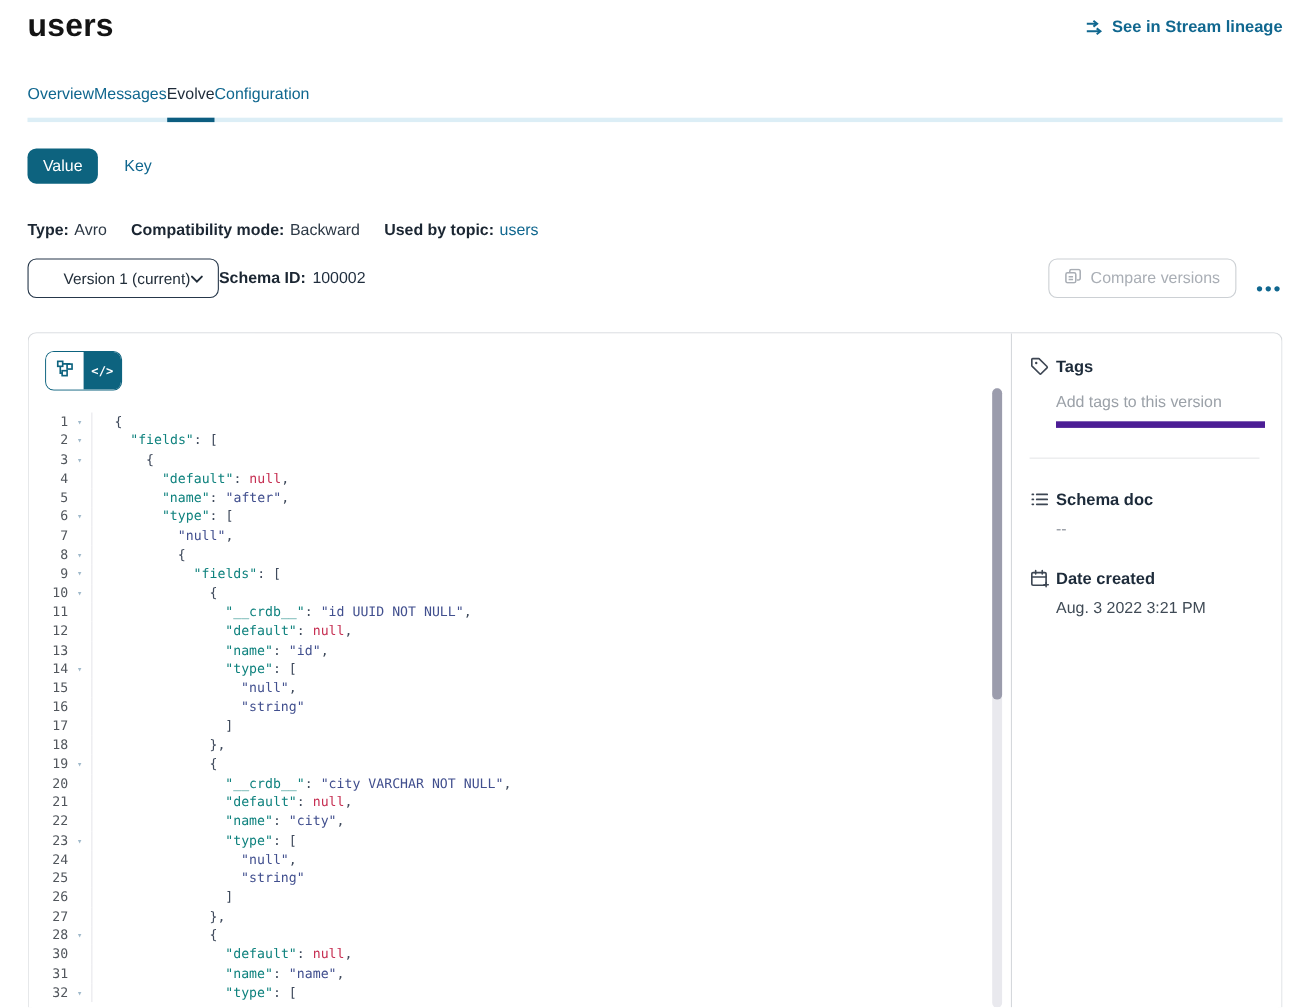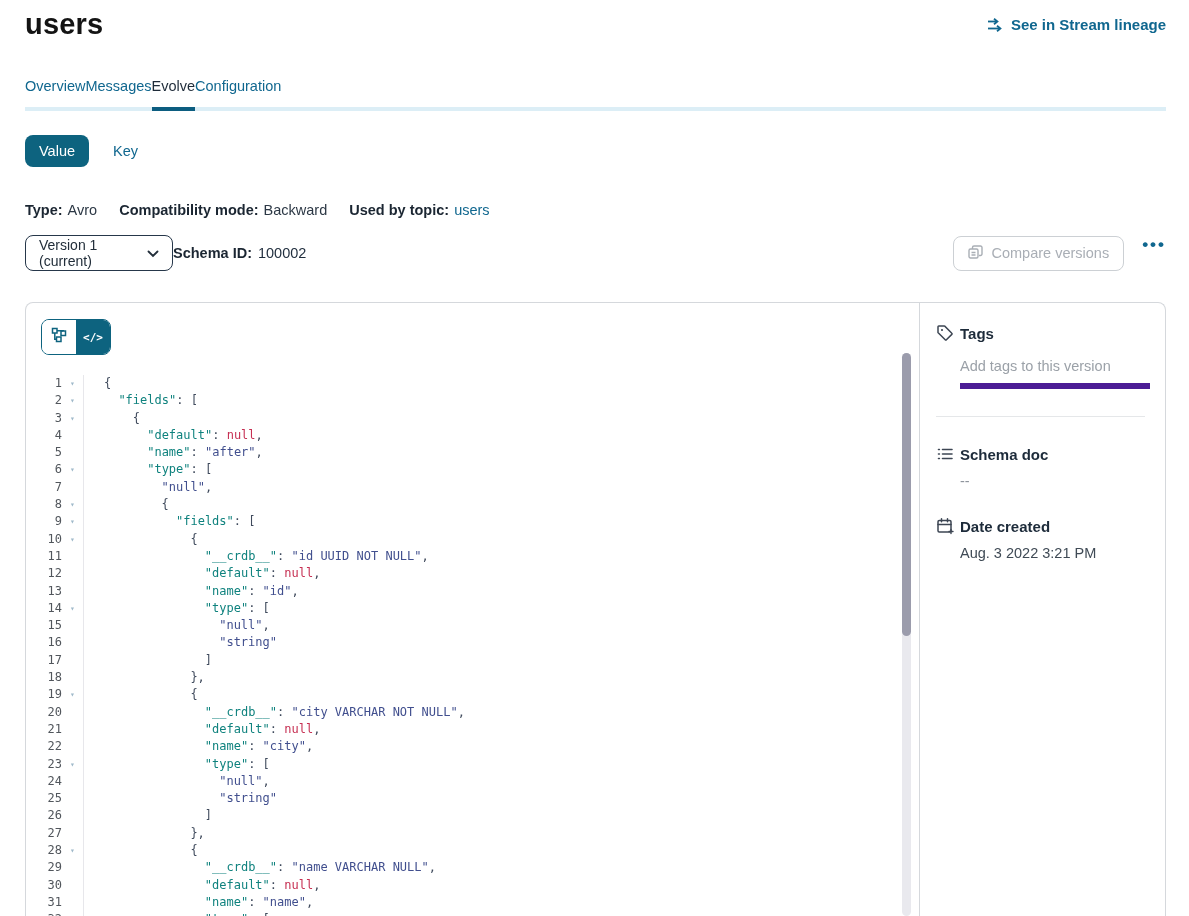--- a/index.html
+++ b/index.html
@@ -29,26 +29,26 @@
   .vk-link { color:#10678f; font-size:14.5px; cursor:pointer; }
 
   
   .meta { display:flex; gap:22px; margin-top:35px; font-size:14.5px; color:#2c3845; }
   .meta b { color:#1b2632; }
   .meta .lnk { color:#10678f; cursor:pointer; }
   .meta-item { display:flex; gap:5px; }
 
   
   .controls { display:flex; align-items:center; margin-top:17px; }
-  .select { display:flex; align-items:center; justify-content:space-between; width:148px; height:36px;
+  .select { display:flex; align-items:center; justify-content:flex-end; width:174px; height:36px;
             border:1px solid #26374a; border-radius:8px; padding:0 13px; font-size:14px; color:#222e3a;
             cursor:pointer; background:#fff; }
   .schema-id { display:flex; gap:6px; margin-left:0; font-size:14.5px; }
   .schema-id b { color:#1b2632; }
-  .right-ctl { margin-left:auto; display:flex; align-items:flex-start; gap:18px; }
+  .right-ctl { margin-left:auto; display:flex; align-items:flex-end; gap:18px; }
   .btn { display:flex; align-items:center; gap:8px; border-radius:8px; font-size:14.5px;
          font-family:inherit; cursor:pointer; background:#fff; }
   .btn-disabled { border:1px solid #ccd0d4; color:#a9aeb5; padding:8px 14px; cursor:default; }
   .btn-primary { border:1.5px solid #0d637f; color:#0d637f; font-weight:700; padding:8px 14px; }
   .more { color:#10678f; font-size:17px; letter-spacing:2px; font-weight:700; cursor:pointer; line-height:1; }
 
   
   .panel { position:absolute; left:25px; top:302px; width:1141px; height:614px;
            border:1px solid #d5d8dc; border-bottom:none; border-radius:8px 8px 0 0;
            display:flex; overflow:hidden; background:#fff; }
@@ -207,21 +207,20 @@
           <div class="code-row"><span class="ln">19</span><span class="fold">▾</span><span class="code-text" style="padding-left: 106.4px;"><span class="tk-p">{</span></span></div>
           <div class="code-row"><span class="ln">20</span><span class="fold"></span><span class="code-text" style="padding-left: 120.8px;"><span class="tk-k">"__crdb__"</span><span class="tk-p">: </span><span class="tk-s">"city VARCHAR NOT NULL"</span><span class="tk-p">,</span></span></div>
           <div class="code-row"><span class="ln">21</span><span class="fold"></span><span class="code-text" style="padding-left: 120.8px;"><span class="tk-k">"default"</span><span class="tk-p">: </span><span class="tk-n">null</span><span class="tk-p">,</span></span></div>
           <div class="code-row"><span class="ln">22</span><span class="fold"></span><span class="code-text" style="padding-left: 120.8px;"><span class="tk-k">"name"</span><span class="tk-p">: </span><span class="tk-s">"city"</span><span class="tk-p">,</span></span></div>
           <div class="code-row"><span class="ln">23</span><span class="fold">▾</span><span class="code-text" style="padding-left: 120.8px;"><span class="tk-k">"type"</span><span class="tk-p">: [</span></span></div>
           <div class="code-row"><span class="ln">24</span><span class="fold"></span><span class="code-text" style="padding-left: 135.2px;"><span class="tk-s">"null"</span><span class="tk-p">,</span></span></div>
           <div class="code-row"><span class="ln">25</span><span class="fold"></span><span class="code-text" style="padding-left: 135.2px;"><span class="tk-s">"string"</span></span></div>
           <div class="code-row"><span class="ln">26</span><span class="fold"></span><span class="code-text" style="padding-left: 120.8px;"><span class="tk-p">]</span></span></div>
           <div class="code-row"><span class="ln">27</span><span class="fold"></span><span class="code-text" style="padding-left: 106.4px;"><span class="tk-p">},</span></span></div>
           <div class="code-row"><span class="ln">28</span><span class="fold">▾</span><span class="code-text" style="padding-left: 106.4px;"><span class="tk-p">{</span></span></div>
-          <div class="code-row"><span class="ln">29</span><span class="fold"></span><span class="code-text" style="padding-left: 120.8px;"><span class="tk-k">"__crdb__"</span><span class="tk-p">: </span><span class="tk-s">"name VARCHAR NULL"</span><span class="tk-p">,</span></span></div>
           <div class="code-row"><span class="ln">30</span><span class="fold"></span><span class="code-text" style="padding-left: 120.8px;"><span class="tk-k">"default"</span><span class="tk-p">: </span><span class="tk-n">null</span><span class="tk-p">,</span></span></div>
           <div class="code-row"><span class="ln">31</span><span class="fold"></span><span class="code-text" style="padding-left: 120.8px;"><span class="tk-k">"name"</span><span class="tk-p">: </span><span class="tk-s">"name"</span><span class="tk-p">,</span></span></div>
           <div class="code-row"><span class="ln">32</span><span class="fold">▾</span><span class="code-text" style="padding-left: 120.8px;"><span class="tk-k">"type"</span><span class="tk-p">: [</span></span></div>
         </div>
     </div>
 
     <div class="scrollbar">
       <div class="thumb"></div>
     </div>
   </div>

